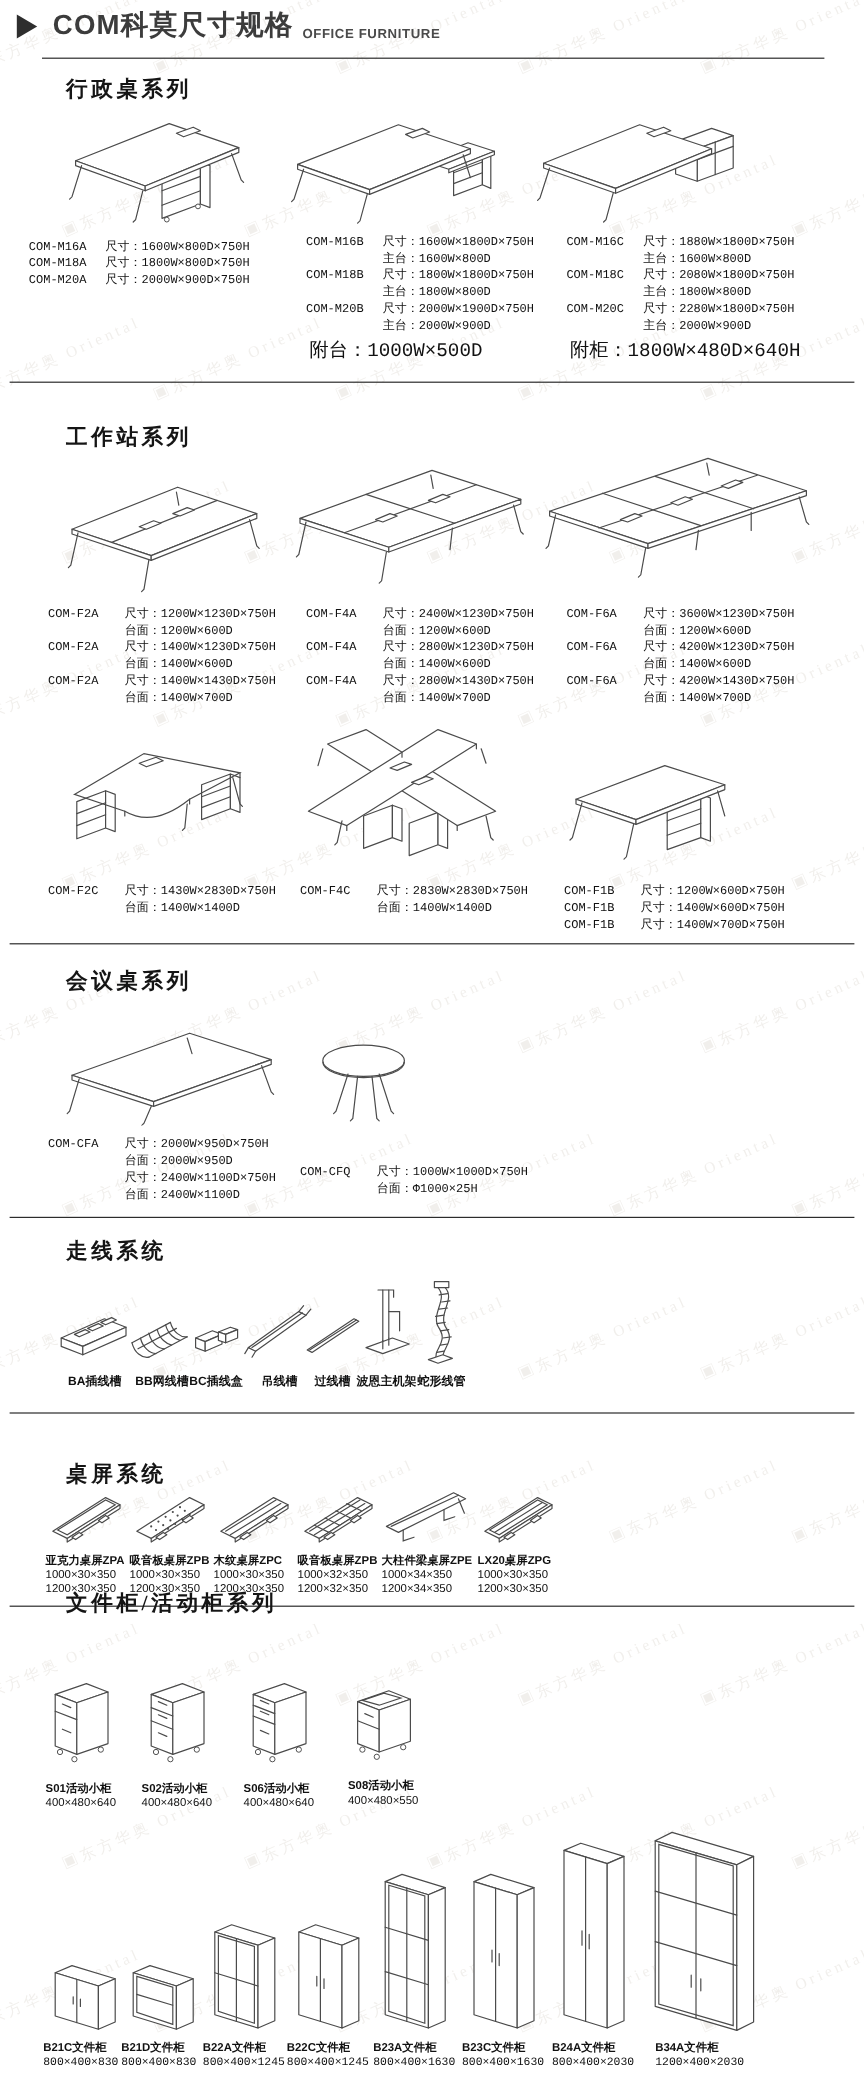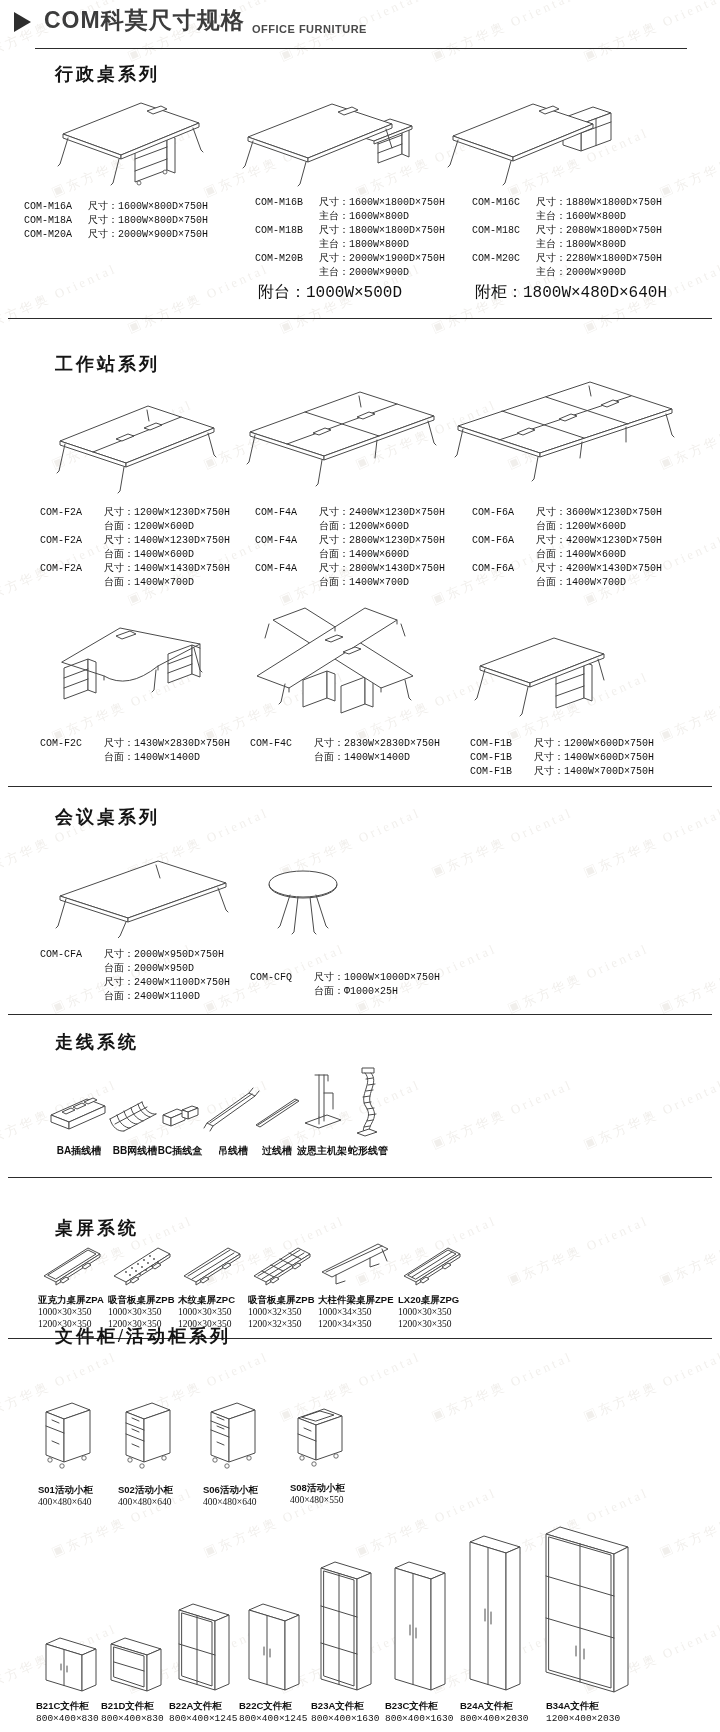--- a/index.html
+++ b/index.html
@@ -27,21 +27,21 @@
   .spec{display:flex;font-family:"Liberation Mono","DejaVu Sans Mono",monospace;
         font-size:10px;line-height:14px;color:#111}
   .spec .m{width:64px;flex:none}
   .spec .t{white-space:pre-line}
   .extra{position:absolute;z-index:1;font-family:"Liberation Mono","DejaVu Sans Mono",monospace;
          font-size:16px;color:#111}
   .iblock{position:absolute;z-index:1;display:flex;flex-direction:column;align-items:center;justify-content:flex-end}
   .iblock .ilabel{font-size:10px;font-weight:bold;color:#111;white-space:nowrap;margin-top:5px}
   .sblock{position:absolute;z-index:1;display:flex;flex-direction:column}
   .sblock .name{font-size:9.5px;font-weight:bold;color:#111;white-space:nowrap;margin-top:4px}
-  .sblock .dims{font-size:9.5px;font-family:Liberation Serif, serif;
+  .sblock .dims{font-size:9.5px;font-family:Liberation Sans, sans-serif;
                 color:#111;line-height:11.5px;white-space:nowrap}
   .clabel{position:absolute;z-index:1}
   .clabel .name{font-size:9.5px;font-weight:bold;color:#111;white-space:nowrap}
   .clabel .dims{font-size:9.5px;font-family:"Liberation Mono","DejaVu Sans Mono",monospace;
                 color:#111;white-space:nowrap}
 </style>
 </head>
 <body>
 
 <div class="page">

